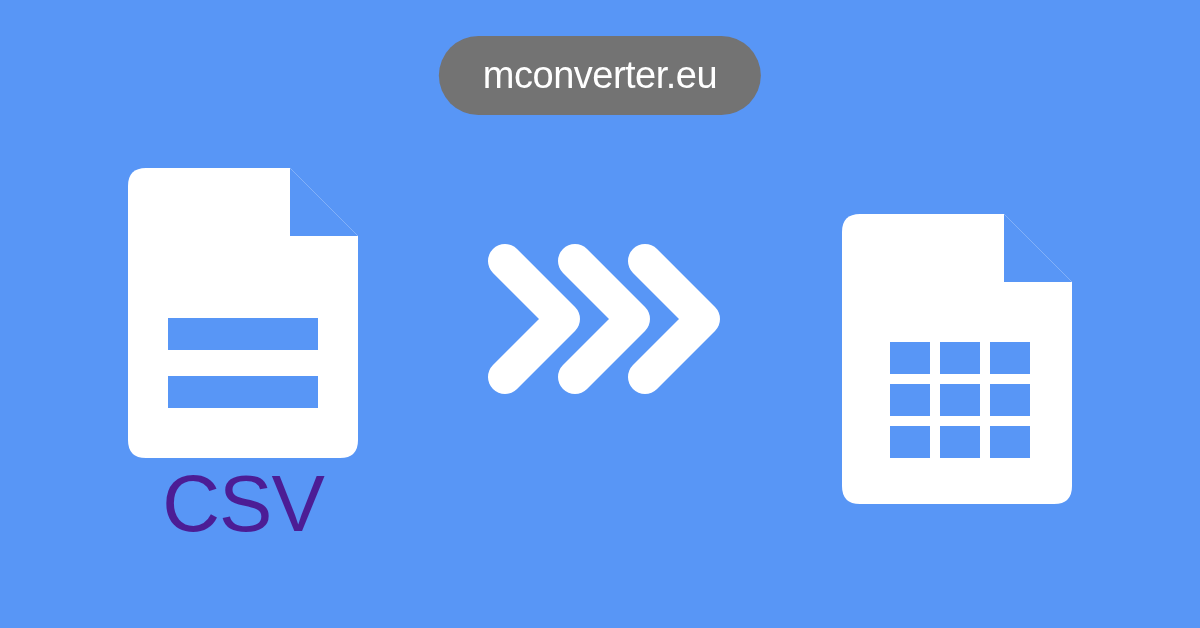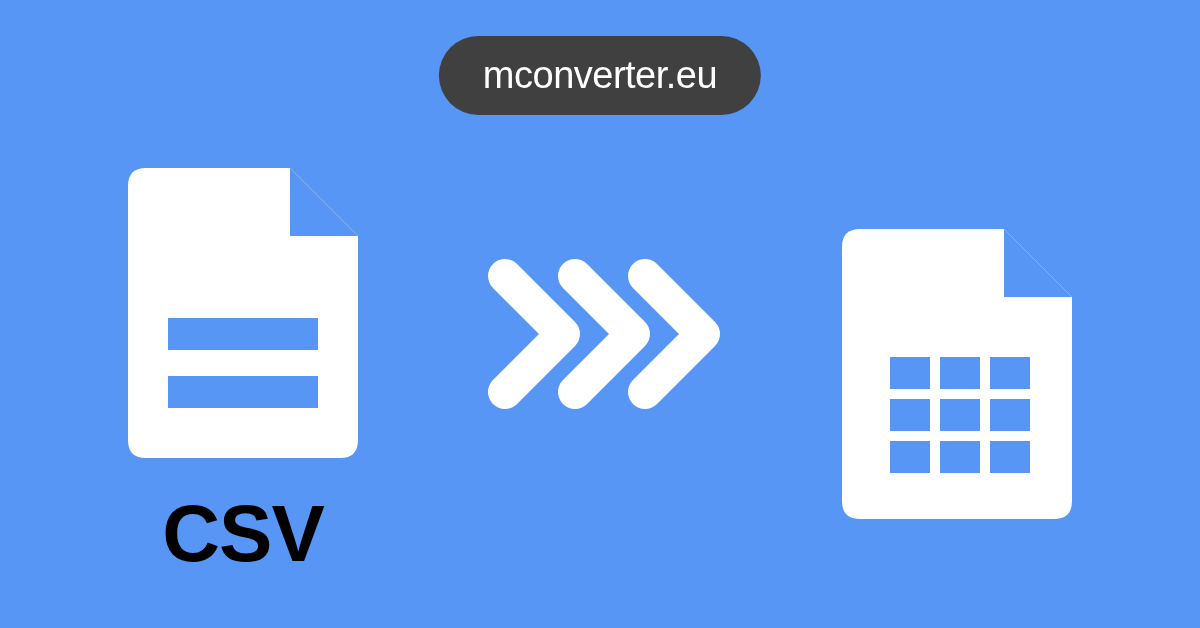--- a/index.html
+++ b/index.html
@@ -13,21 +13,21 @@
       background: #5896f6;
       font-family: -apple-system, BlinkMacSystemFont, 'Segoe UI', Helvetica, Arial, sans-serif;
       position: relative;
       overflow: hidden;
     }
     .brand-badge {
       position: absolute;
       top: 36px;
       left: 50%;
       transform: translateX(-50%);
-      background: #404040;
+      background: #737373;
       color: #fff;
       font-size: 38px;
       font-weight: 400;
       padding: 18px 44px;
       border-radius: 50px;
       letter-spacing: -0.5px;
     }
     .content-row {
       position: absolute;
       top: 168px;
@@ -41,24 +41,23 @@
     .file-block {
       display: flex;
       flex-direction: column;
       align-items: center;
     }
     .file-icon-wrap {
       width: 230px;
       height: 290px;
     }
     .format-label {
-      color: #000000;
+      color: #4c1d95;
       font-size: 80px;
-      font-weight: 700;
-      margin-top: 30px;
+      font-weight: 400;
       letter-spacing: -1px;
     }
     .arrows-wrap {
       width: 280px;
       height: 160px;
       display: flex;
       align-items: center;
       justify-content: center;
       margin-top: -80px;
     }

